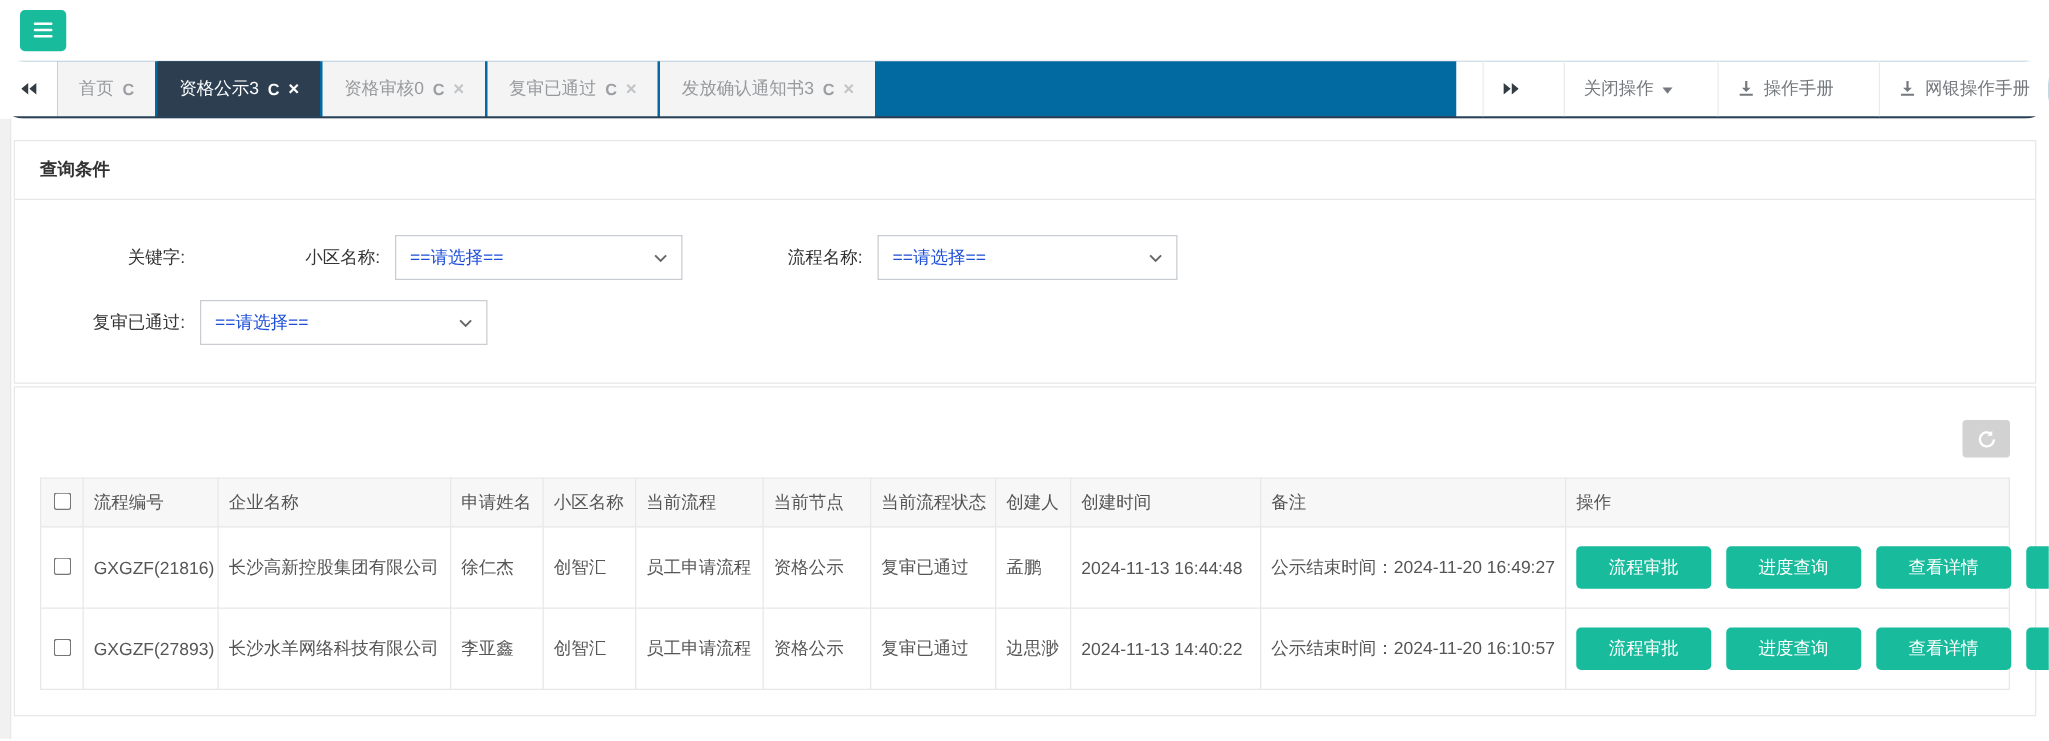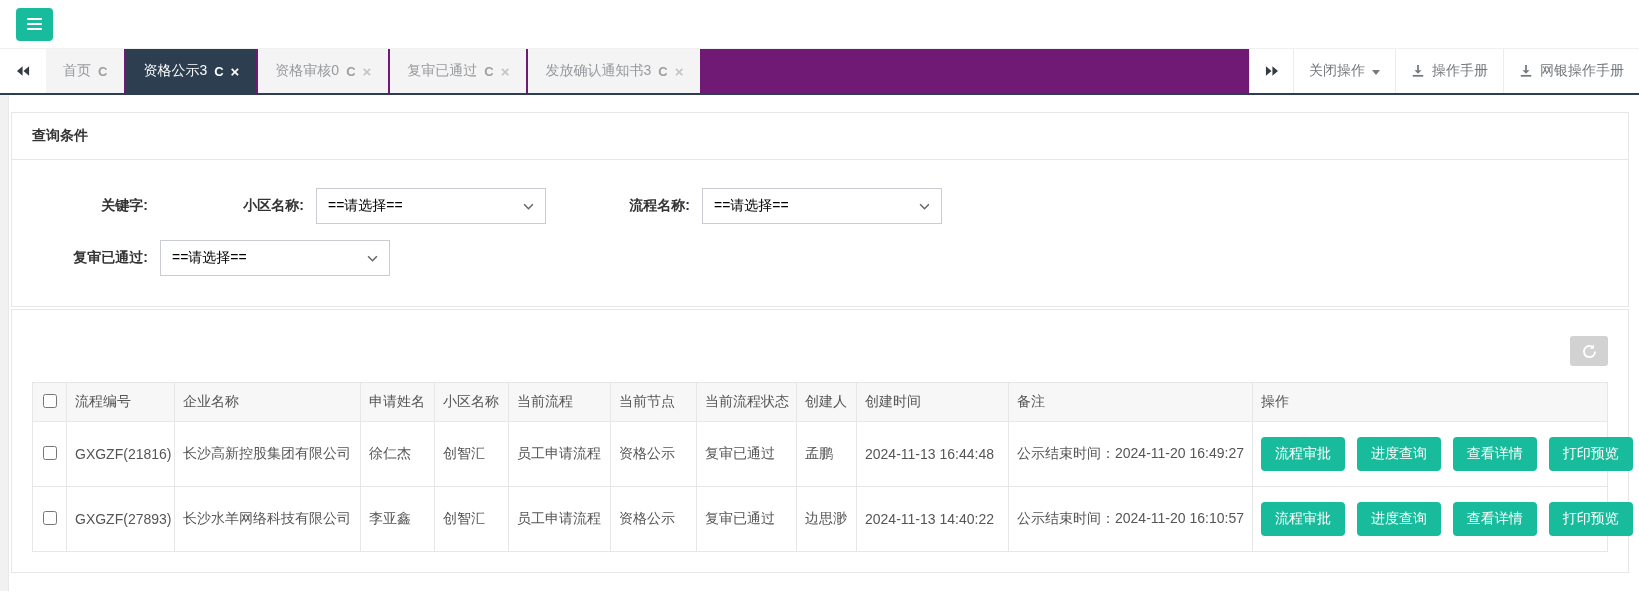--- a/index.html
+++ b/index.html
@@ -7,68 +7,68 @@
     font-family:"Liberation Sans","DejaVu Sans",sans-serif; }
 
   
   .app-header { height:48px; display:flex; align-items:center; padding-left:16px; background:#fff; }
   .menu-btn { width:37px; height:33px; background:#18bc9c; border:none; border-radius:4px;
     display:flex; flex-direction:column; justify-content:center; align-items:center; gap:3px; cursor:pointer; }
   .menu-btn .bar { width:15px; height:2px; background:#fff; border-radius:1px; }
   .app-title { font-size:25px; font-weight:700; color:#3a434c; margin-left:11px; letter-spacing:1px; }
 
   
-  .tabbar { height:47px; display:flex; align-items:stretch; background:#701a75;
-    border-top:1px solid #f0f0f0; border-bottom:2px solid #2c3e50; }
+  .tabbar { height:47px; display:flex; align-items:stretch; background:#0369a1;
+    border-top:1px solid #f0f0f0; border-bottom:2px solid #2c3e50;border-radius:19px; }
   .tab-scroll { width:46px; display:flex; align-items:center; justify-content:center; cursor:pointer; background:#fff; }
   .tab { display:flex; align-items:center; gap:7px; padding:0 17px; background:#f4f4f4; color:#96999d;
     font-size:14px; margin-right:2px; cursor:pointer; white-space:nowrap; }
   .tab .tab-refresh { font-weight:700; font-size:13px; color:#9b9ea2; }
   .tab .tab-close { font-weight:700; font-size:15px; color:#c2c5c8; line-height:1; }
   .tab.active { background:#2c3e50; color:#fff; }
   .tab.active .tab-refresh, .tab.active .tab-close { color:#fff; }
   .tabbar-right { margin-left:auto; display:flex; align-items:stretch; background:#fff; }
   .tabbar-item { display:flex; align-items:center; gap:7px; padding:0 15px;
-    border-left:1px solid #ececec; color:#75797e; font-size:14px; cursor:pointer; white-space:nowrap; }
+    border-left:1px solid #ececec; color:#75797e; font-size:14px; cursor:pointer; white-space:nowrap;margin-left:21px; }
   .caret-down { width:0; height:0; border-left:4px solid transparent; border-right:4px solid transparent;
     border-top:5px solid #75797e; margin-top:2px; }
 
   
   .content { position:relative; padding:17px 10px 0 11px; background:#fff; height:496px; }
   .left-gutter { position:absolute; left:0; top:0; bottom:0; width:9px; background:#f1f1f2; border-right:1px solid #e8e8e9; }
   .panel { background:#fff; border:1px solid #e7e7e7; margin-bottom:2px; }
   .panel-heading { padding:14px 20px; font-size:14px; font-weight:700; color:#333; border-bottom:1px solid #e7e7e7; }
 
   
   .query-body { padding:28px 20px 30px 20px; }
   .form-row { display:flex; align-items:center; }
   .form-row + .form-row { margin-top:16px; }
   .fgroup { display:flex; align-items:center; }
   .fgroup + .fgroup { margin-left:28px; }
-  .flabel { width:128px; text-align:right; padding-right:12px; font-weight:700; font-size:14px; color:#333; white-space:nowrap; }
+  .flabel { width:128px; text-align:right; padding-right:12px; font-weight:400; font-size:14px; color:#333; white-space:nowrap; }
   .txt-input { width:365px; height:36px; border:1px solid #dcdfe2; padding:0 11px; font-size:14px; color:#555; outline:none; }
   .txt-input::placeholder { color:#b9bdc1; }
   .sel { width:230px; height:36px; border:1px solid #c9cdd1; background:#fff; display:flex; align-items:center;
-    justify-content:space-between; padding:0 11px; font-size:14px; color:#000000; cursor:pointer;gap:35px; }
+    justify-content:space-between; padding:0 11px; font-size:14px; color:#1d4ed8; cursor:pointer;gap:35px; }
   .sel.wide { width:240px; }
   .btn { background:#18bc9c; color:#fff; border:none; border-radius:4px; font-size:14px; padding:8px 15px; cursor:pointer; }
   .btn + .btn { margin-left:8px; }
 
   
   .list-body { padding:12px 20px 20px 20px; }
   .list-toolbar { display:flex; justify-content:flex-end; margin:14px 0 16px 0; }
   .refresh-btn { width:38px; height:30px; background:#d2d2d2; border:none; border-radius:3px;
     display:flex; align-items:center; justify-content:center; cursor:pointer; }
 
   table.grid { width:100%; border-collapse:collapse; table-layout:fixed; font-size:14px; color:#555; }
   .grid th { background:#f7f7f8; font-weight:400; text-align:left; padding:10px 8px; border:1px solid #e7e7e7; white-space:nowrap; }
   .grid td { background:#fff; padding:15px 8px; border:1px solid #e7e7e7; vertical-align:middle; white-space:nowrap; }
   .grid th.c-check, .grid td.c-check { text-align:center; padding-left:4px; padding-right:4px; }
   .grid input[type=checkbox] { width:14px; height:14px; cursor:pointer; }
-  .action-btn { background:#18bc9c; color:#fff; border:none; border-radius:4px; font-size:14px; padding:8px 14px; cursor:pointer; }
+  .action-btn { background:#18bc9c; color:#fff; border:none; border-radius:4px; font-size:14px; padding:8px 26px; cursor:pointer; }
   .action-btn + .action-btn { margin-left:8px; }
 </style>
 </head>
 <body>
 
 <div class="app-header">
   <button class="menu-btn">
     <span class="bar"></span>
     <span class="bar"></span>
     <span class="bar"></span>

